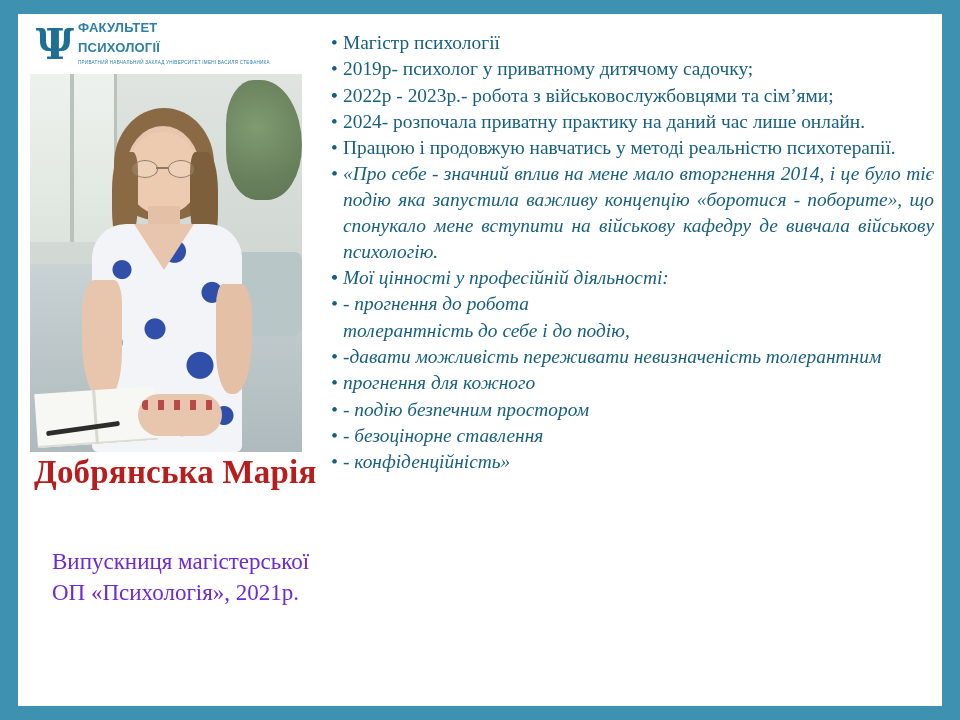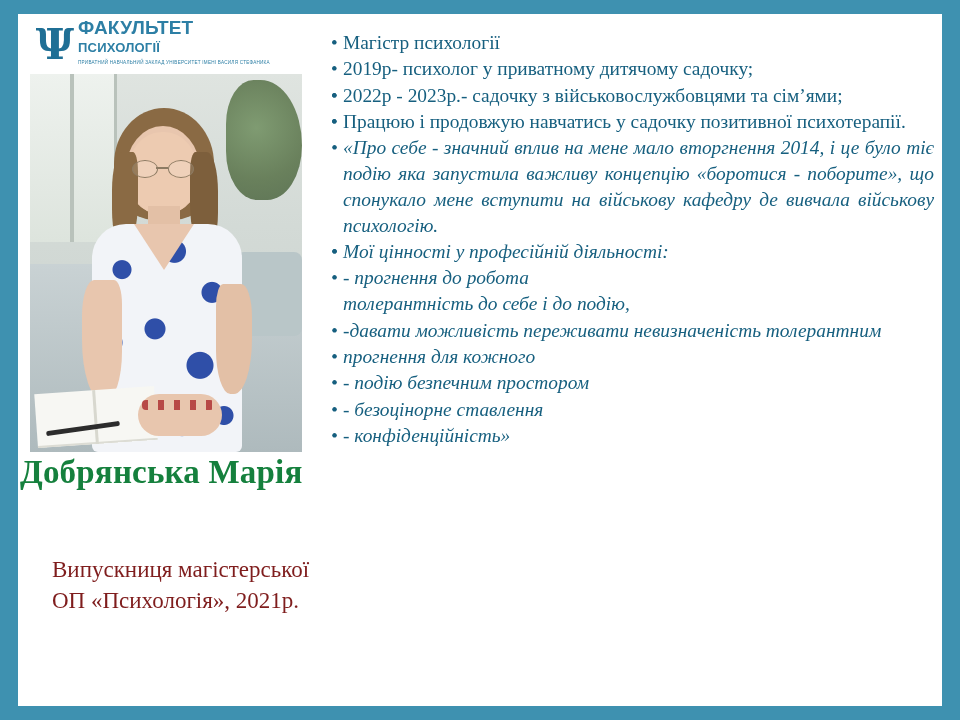--- a/index.html
+++ b/index.html
@@ -59,21 +59,21 @@
   }
   .logo-text {
     position: absolute;
     left: 46px;
     top: 0px;
     width: 184px;
   }
   .logo-line1 {
     font-family: "Liberation Sans", sans-serif;
     font-weight: bold;
-    font-size: 19px;
+    font-size: 13px;
     letter-spacing: 0.2px;
     color: #2d7fa5;
     line-height: 20px;
   }
   .logo-line2 {
     font-family: "Liberation Sans", sans-serif;
     font-weight: bold;
     font-size: 13px;
     letter-spacing: 0.2px;
     color: #2d7fa5;
@@ -248,40 +248,39 @@
   }
   .ph-nails {
     position: absolute;
     left: 112px; top: 326px; width: 72px; height: 10px;
     background: repeating-linear-gradient(90deg, #b23b3b 0 6px, transparent 6px 16px);
     border-radius: 4px;
     opacity: 0.9;
   }
   .name {
     position: absolute;
-    left: 2px;
+    left: 16px;
     top: 440px;
     width: 306px;
     font-family: "Liberation Serif", serif;
     font-weight: bold;
     font-size: 33px;
-    color: #15803d;
+    color: #b91c1c;
     letter-spacing: 0.2px;
     white-space: nowrap;
   }
   .subtitle {
     position: absolute;
     left: 34px;
     top: 532px;
     width: 260px;
     font-family: "Liberation Serif", serif;
     font-size: 23px;
     line-height: 31px;
-    color: #7f1d1d;
-    margin-top: 8px;
+    color: #6d28d9;
   }
   
   .right-col {
     position: absolute;
     left: 312px;
     top: 16px;
     width: 604px;
   }
   ul.bullets {
     list-style: none;
@@ -358,23 +357,23 @@
 
       <div class="name">Добрянська Марія</div>
       <div class="subtitle">Випускниця магістерської ОП «Психологія», 2021р.</div>
     </div>
 
     <div class="right-col">
       <ul class="bullets" id="bullet-list">
           <li class=""><span class="dot">•</span><span>Магістр психології</span></li>
           <li class=""><span class="dot">•</span><span>2019р- психолог у приватному дитячому садочку;</span></li>
           <li class=""><span class="dot">•</span></li>
-          <li class=""><span class="dot">•</span><span>2022р - 2023р.- садочку з військовослужбовцями та сім’ями;</span></li>
-          <li class=""><span class="dot">•</span></li>
-          <li class=""><span class="dot">•</span><span>Працюю і продовжую навчатись у садочку позитивної психотерапії.</span></li>
+          <li class=""><span class="dot">•</span><span>2022р - 2023р.- робота з військовослужбовцями та сім’ями;</span></li>
+          <li class=""><span class="dot">•</span><span>2024- розпочала приватну практику на даний час лише онлайн.</span></li>
+          <li class=""><span class="dot">•</span><span>Працюю і продовжую навчатись у методі реальністю психотерапії.</span></li>
           <li class="italic "><span class="dot">•</span><span>«Про себе - значний вплив на мене мало вторгнення 2014, і це було тіє подію яка запустила важливу концепцію «боротися - поборите», що спонукало мене вступити на військову кафедру де вивчала військову психологію.</span></li>
           <li class="italic "><span class="dot">•</span></li>
           <li class="italic "><span class="dot">•</span><span>Мої цінності у професійній діяльності:</span></li>
           <li class="italic "><span class="dot">•</span><span>- прогнення до робота</span></li>
           <li class="italic nodot"><span>толерантність до себе і до подію,</span></li>
           <li class="italic "><span class="dot">•</span><span>-давати можливість переживати невизначеність толерантним</span></li>
           <li class="italic "><span class="dot">•</span><span>прогнення для кожного</span></li>
           <li class="italic "><span class="dot">•</span><span>- подію безпечним простором</span></li>
           <li class="italic "><span class="dot">•</span><span>- безоцінорне ставлення</span></li>
           <li class="italic "><span class="dot">•</span><span>- конфіденційність»</span></li>

